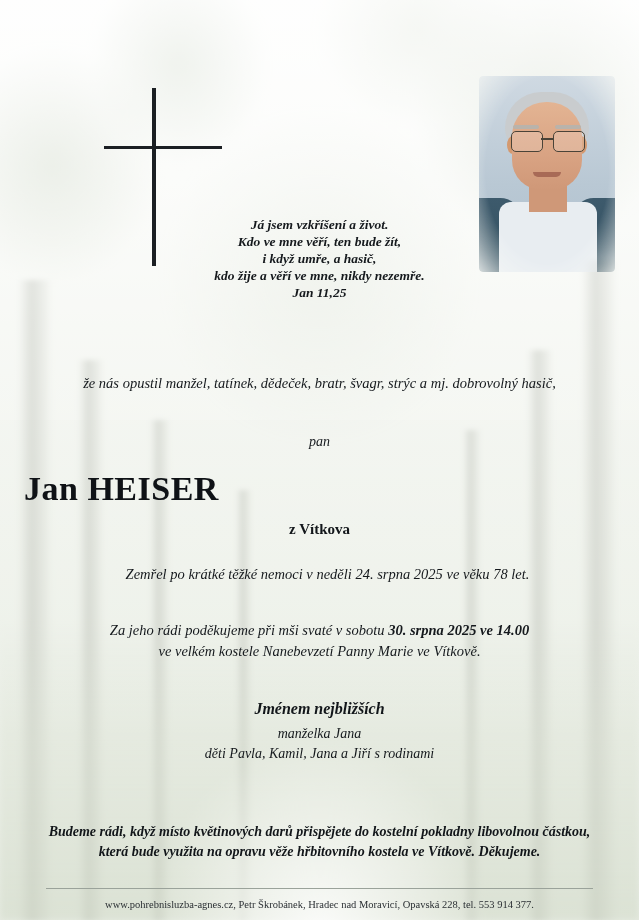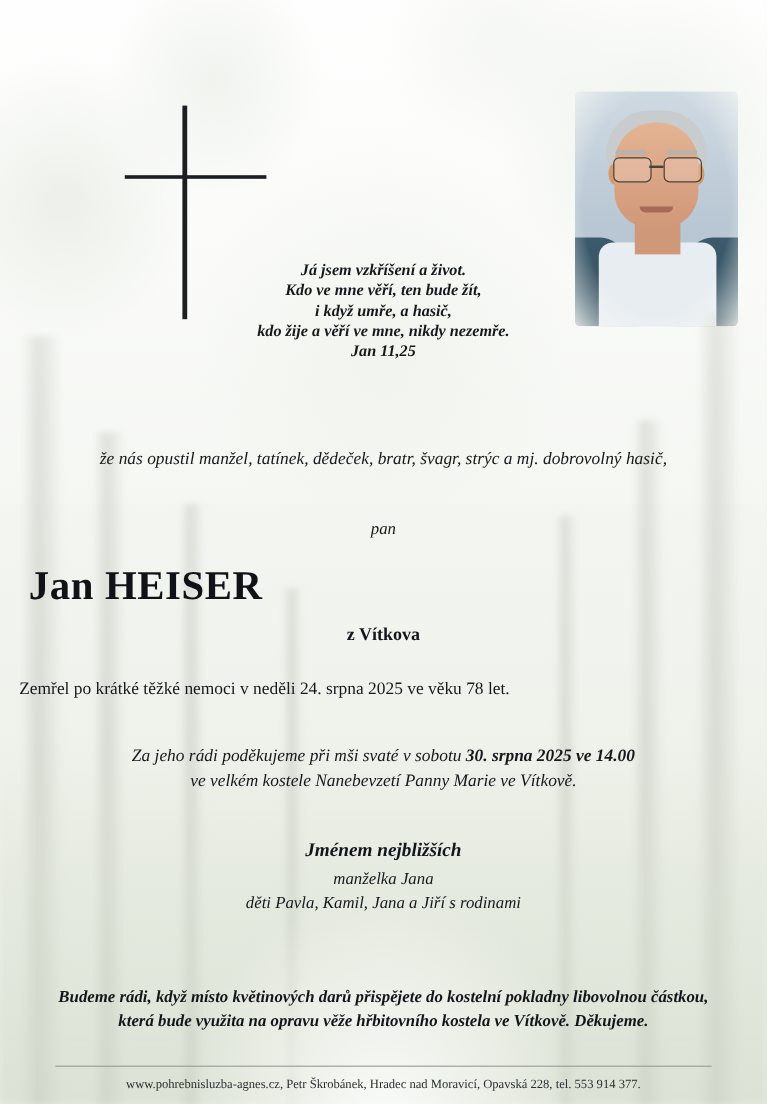--- a/index.html
+++ b/index.html
@@ -251,21 +251,22 @@
     top: 521px;
     text-align: center;
     font-size: 15px;
     font-weight: bold;
     color: #12161a;
   }
   .died {
     position: absolute;
     left: 16px; right: 0;
     top: 566px;
-    text-align: left;
+    text-align: center;
+    font-style: italic;
     font-size: 14.5px;
     color: #15191d;
   }
   .mass {
     position: absolute;
     left: 0; right: 0;
     top: 620px;
     text-align: center;
     font-style: italic;
     font-size: 14.5px;

